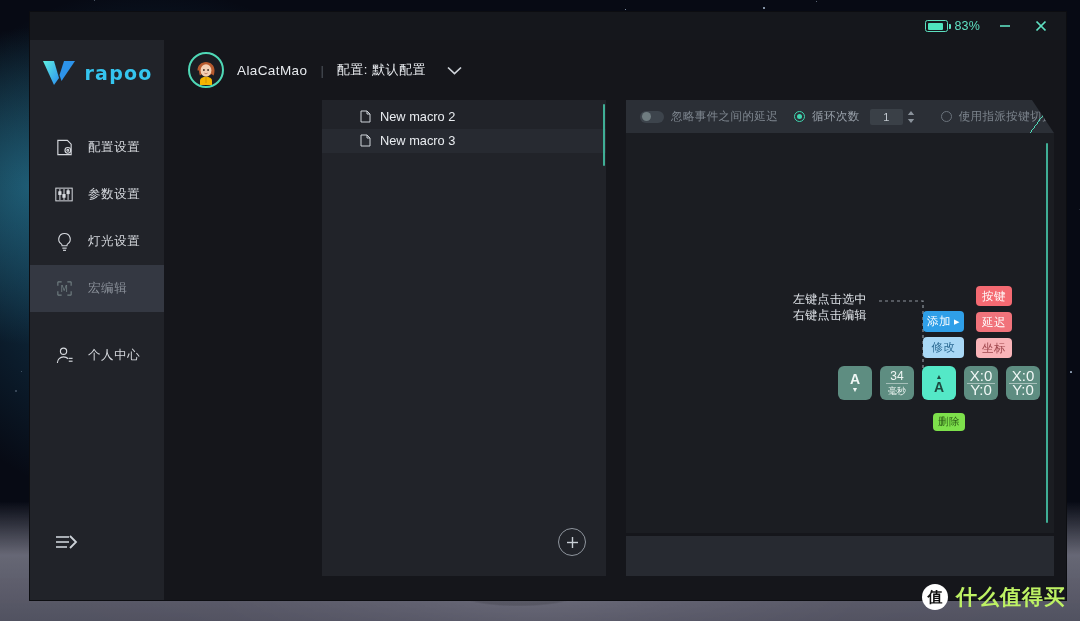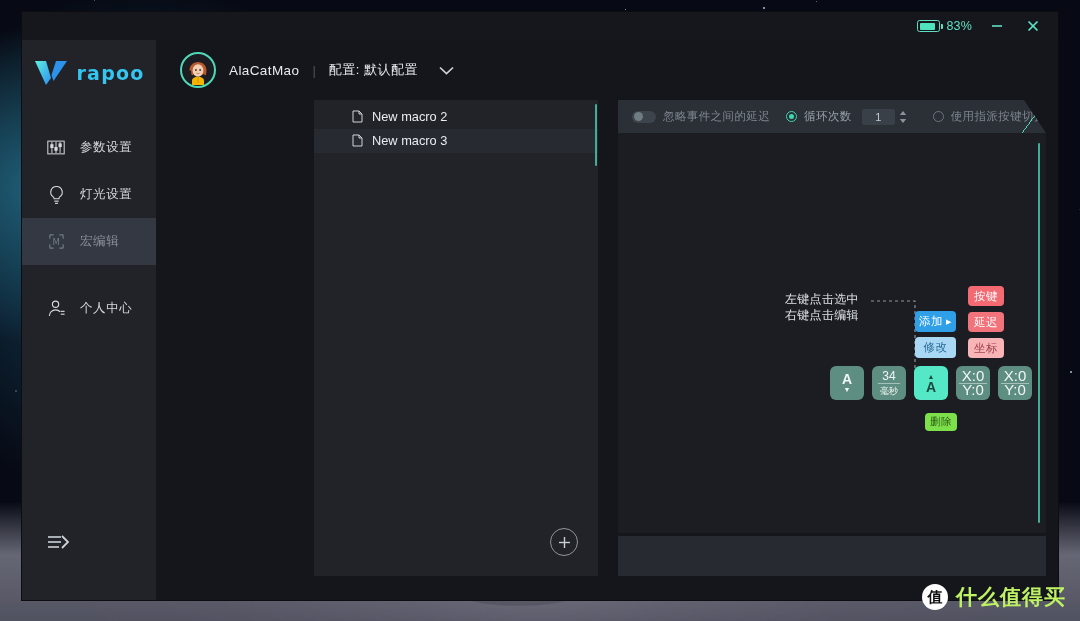--- a/index.html
+++ b/index.html
@@ -32,21 +32,21 @@
   #moonband:after{
     content:""; position:absolute; inset:0;
     background:
       radial-gradient(ellipse at 20% 60%, rgba(60,60,70,.5) 0 8%, transparent 9%),
       radial-gradient(ellipse at 48% 80%, rgba(70,70,80,.45) 0 6%, transparent 7%),
       radial-gradient(ellipse at 72% 55%, rgba(60,60,72,.4) 0 7%, transparent 8%);
   }
 
   
   #window{
-    position:absolute; left:22px; top:12px;
+    position:absolute; left:30px; top:12px;
     width:1036px; height:588px;
     background:#15161b;
     box-shadow:0 0 0 1px #0c0d11;
     display:flex; flex-direction:column;
   }
 
   
   #titlebar{
     height:28px; flex:0 0 28px;
     display:flex; align-items:center; justify-content:flex-end;
@@ -453,20 +453,30 @@
           </linearGradient>
             </defs>
           <path d="M1 2 L12 2 L17 19 L12 26 Z" fill="url(#vg)"></path>
           <path d="M33 2 L22 2 L17.5 16 L19.5 22 Z" fill="#2d93ea"></path>
         </svg>
         <span class="word">rapoo</span>
       </div>
 
       <div id="nav">
 
+        <div class="nav-item">
+          <span class="ico">
+            <svg width="19" height="19" viewBox="0 0 20 20" fill="none" stroke="currentColor" stroke-width="1.2">
+              <path d="M3 2.5h10l4 4v11H3z"></path>
+                <circle cx="13.5" cy="13" r="3"></circle>
+                <circle cx="13.5" cy="13" r="1"></circle>
+            </svg>
+          </span>
+          <span>配置设置</span>
+        </div>
 
 
         <div class="nav-item">
           <span class="ico">
             <svg width="20" height="17" viewBox="0 0 22 18" fill="none" stroke="currentColor" stroke-width="1.1">
               <rect x="2" y="2" width="18" height="14"></rect>
               <line x1="6.5" y1="3" x2="6.5" y2="15"></line>
                 <line x1="11" y1="3" x2="11" y2="15"></line>
                 <line x1="15.5" y1="3" x2="15.5" y2="15"></line>
               <rect x="5.3" y="6" width="2.4" height="3" fill="currentColor"></rect>

